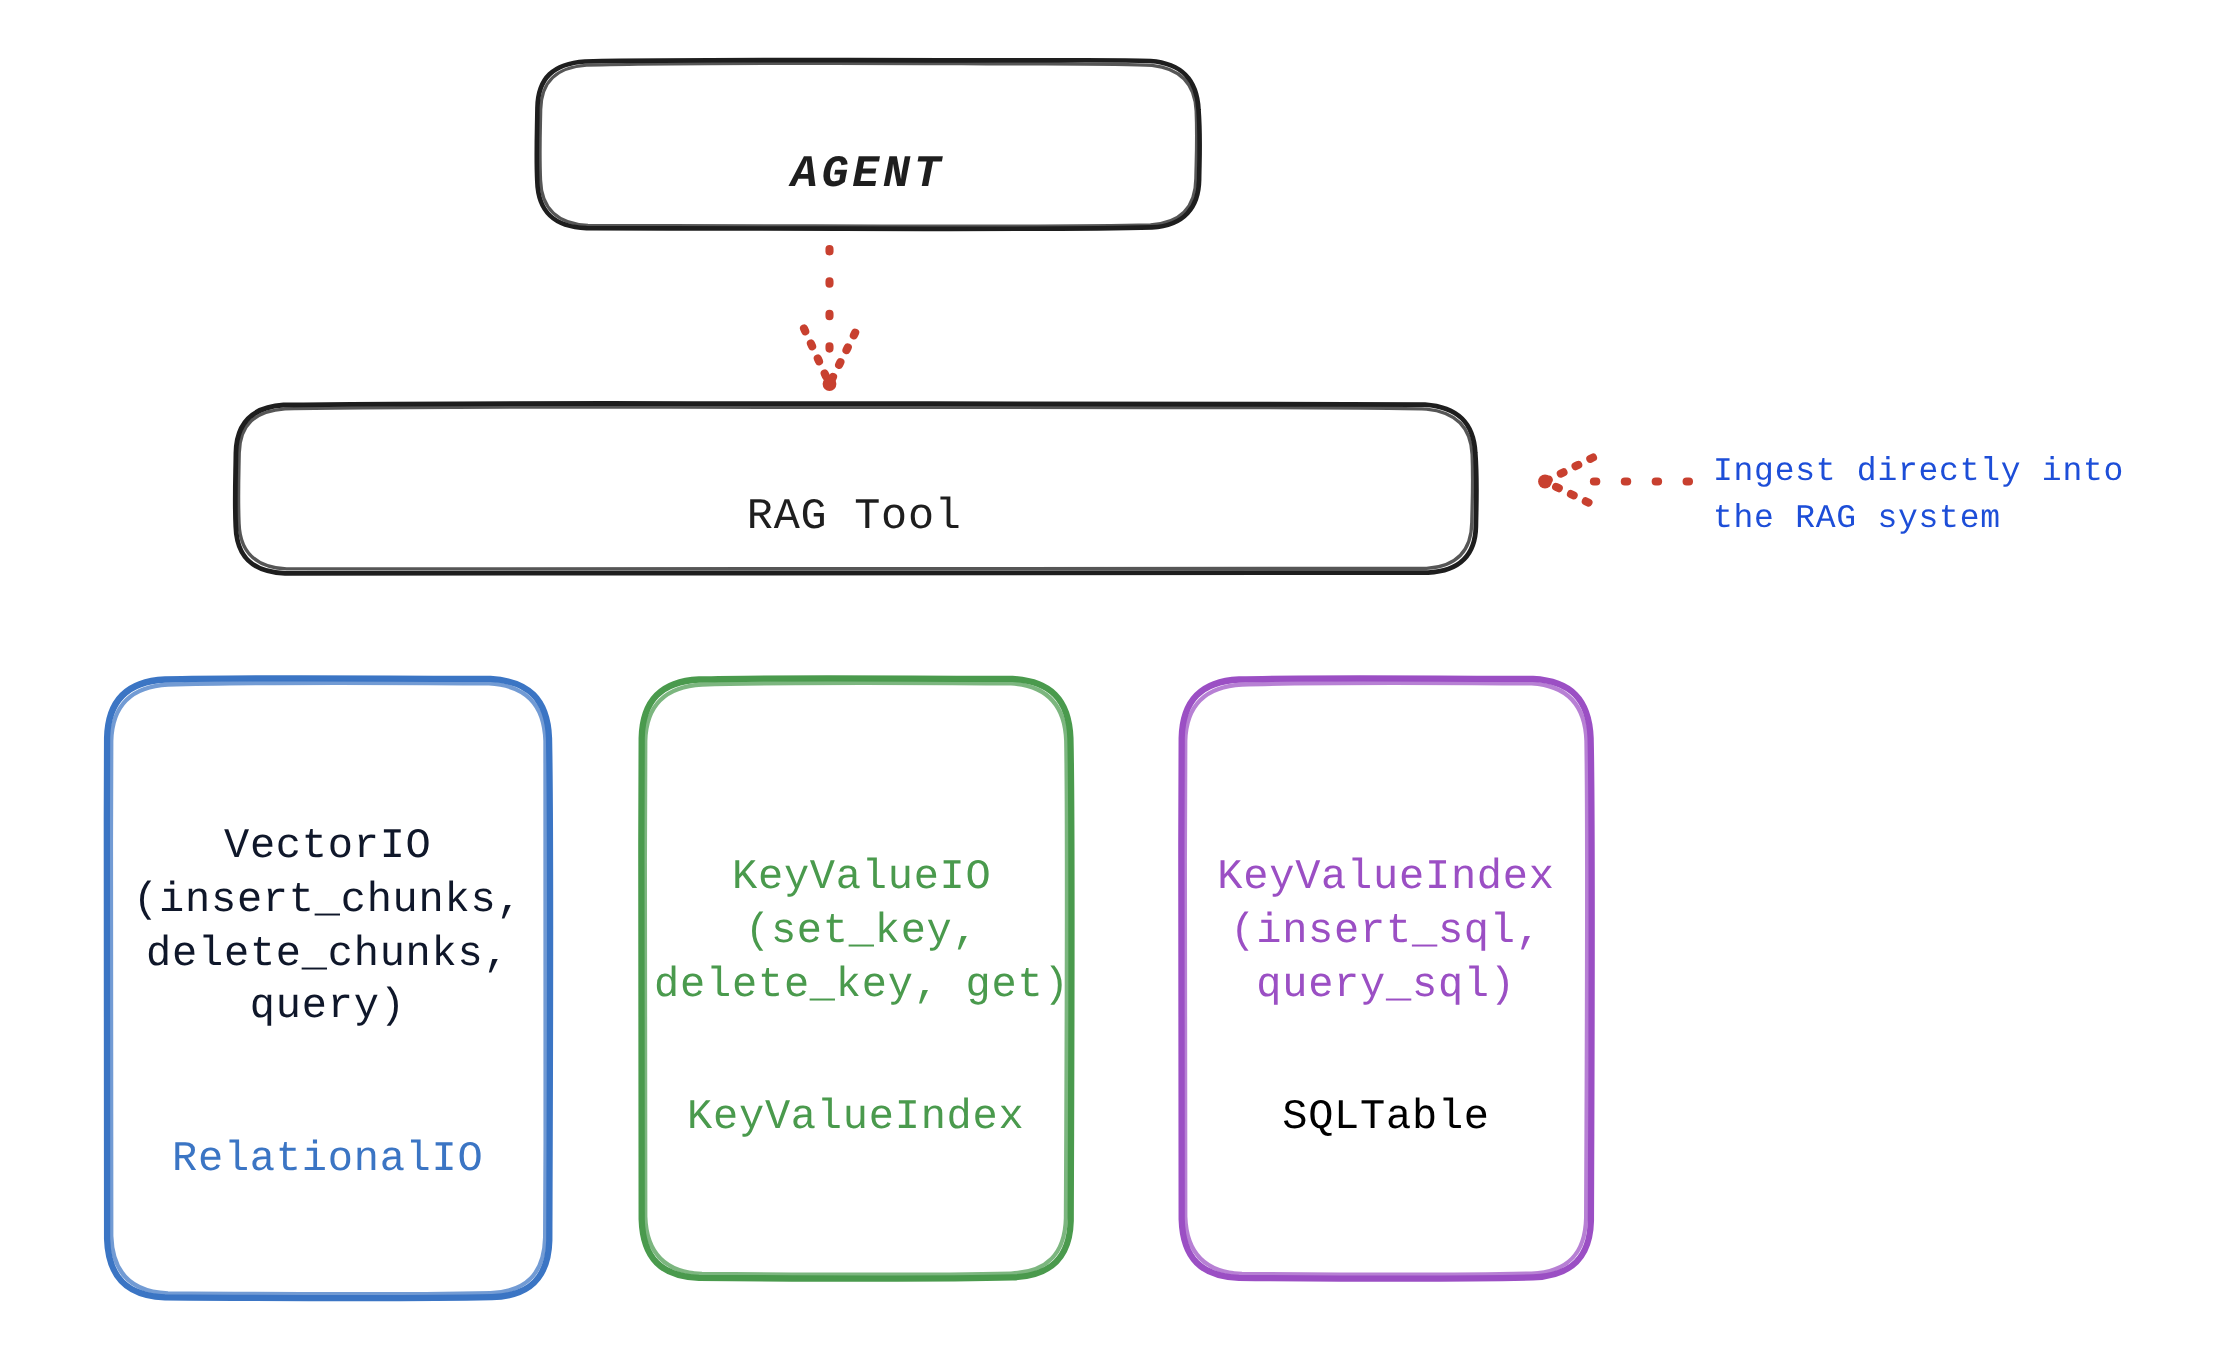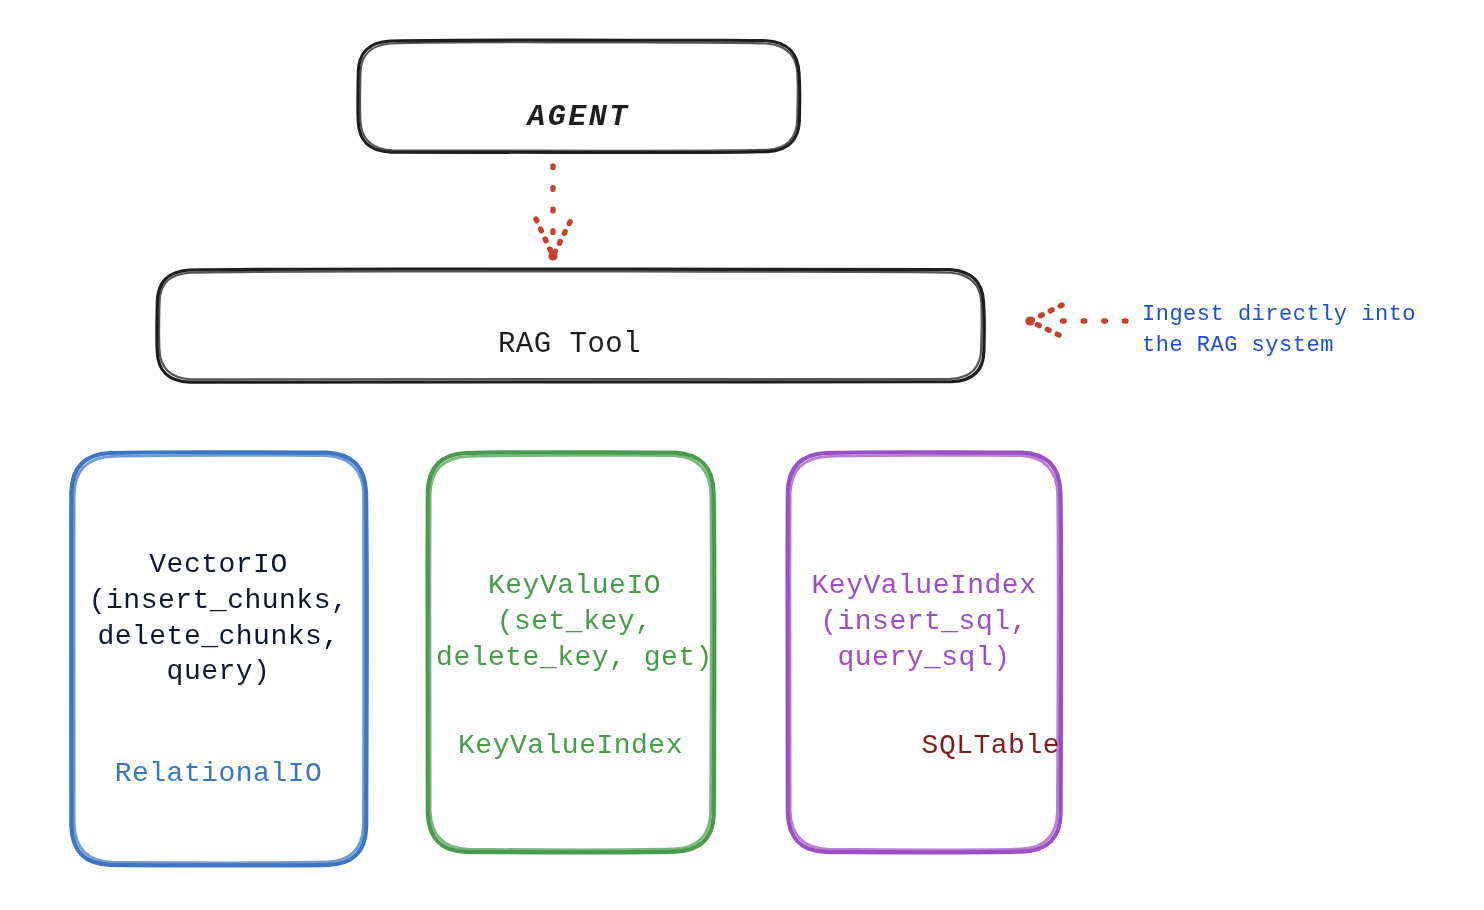--- a/index.html
+++ b/index.html
@@ -71,22 +71,21 @@
     color: #4a9a4d;
   }
   #rel-api {
     left: 788px; top: 548px; width: 272px;
     font-size: 28px;
     color: #9b4fc4;
   }
   #rel-index {
     left: 788px; top: 708px; width: 272px;
     font-size: 28px;
-    color: #7f1d1d;
-    text-align: right;
+    color: #000000;
   }
 </style>
 </head>
 <body>
 
 <svg id="canvas" viewBox="0 0 1484 910" xmlns="http://www.w3.org/2000/svg">
 
   <g>
     <path fill="none" stroke="#1e1e1e" stroke-width="3.1" stroke-linecap="round" stroke-linejoin="round" d="M 390 41
          C 470 39.4, 552 40.3, 640 40.2

